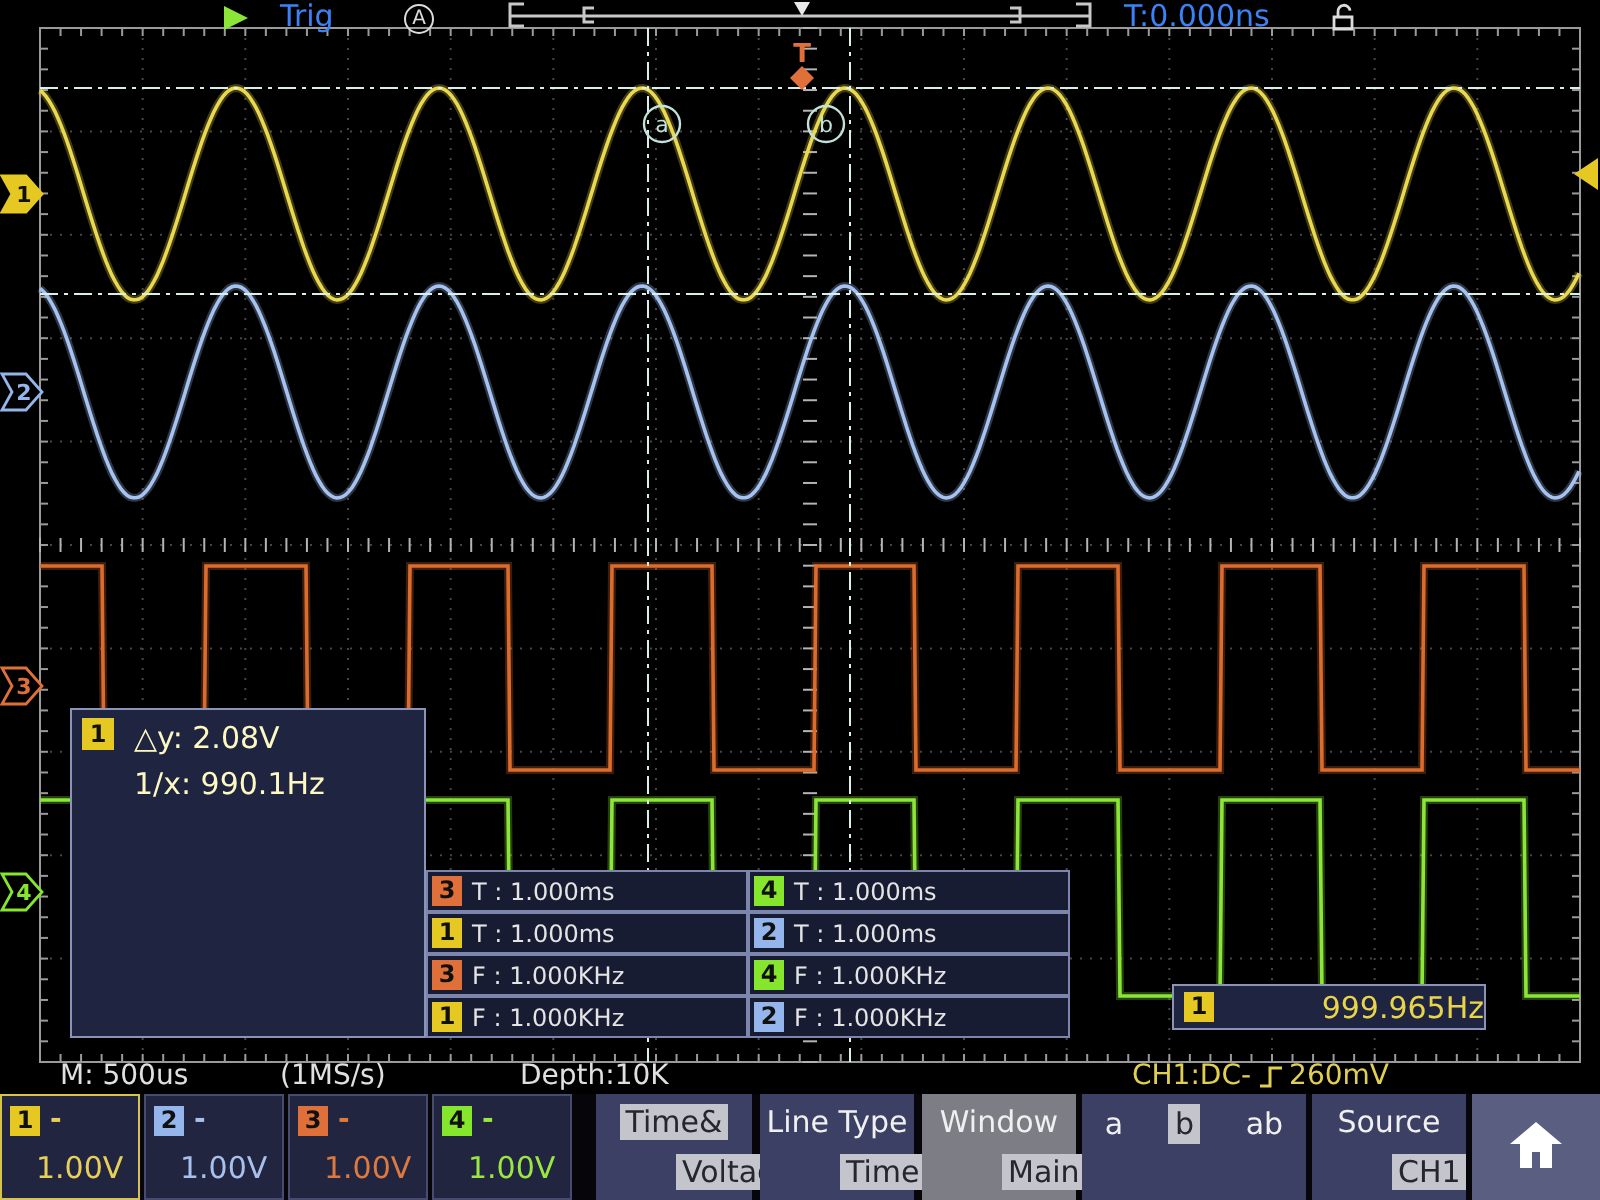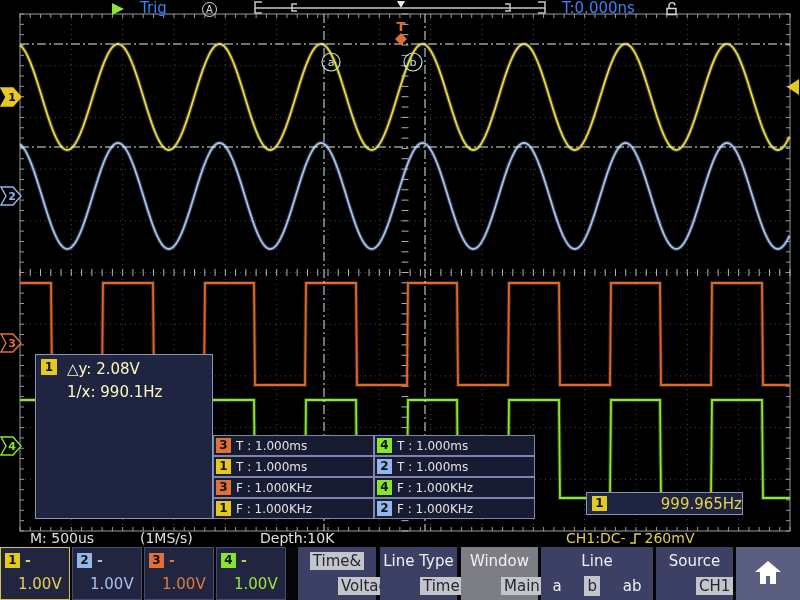--- a/index.html
+++ b/index.html
@@ -636,21 +636,20 @@
         </div>
         <div class="menu-cell" style="left: 380px; width: 77px;">
           <div class="cell-line"><span>Line Type</span></div>
           <div class="cell-line cell-line2"><span class="chip">Time</span></div>
         </div>
         <div class="menu-cell active" style="left: 461px; width: 77px;">
           <div class="cell-line"><span>Window</span></div>
           <div class="cell-line cell-line2"><span class="chip">Main</span></div>
         </div>
         <div class="menu-cell" style="left: 541px; width: 112px;">
-          <div class="cell-line"><span>Line</span></div>
           <div class="opt-row">
             <span>a</span>
             <span class="chip">b</span>
             <span>ab</span>
           </div>
         </div>
         <div class="menu-cell" style="left: 656px; width: 77px;">
           <div class="cell-line"><span>Source</span></div>
           <div class="cell-line cell-line2"><span class="chip">CH1</span></div>
         </div>

